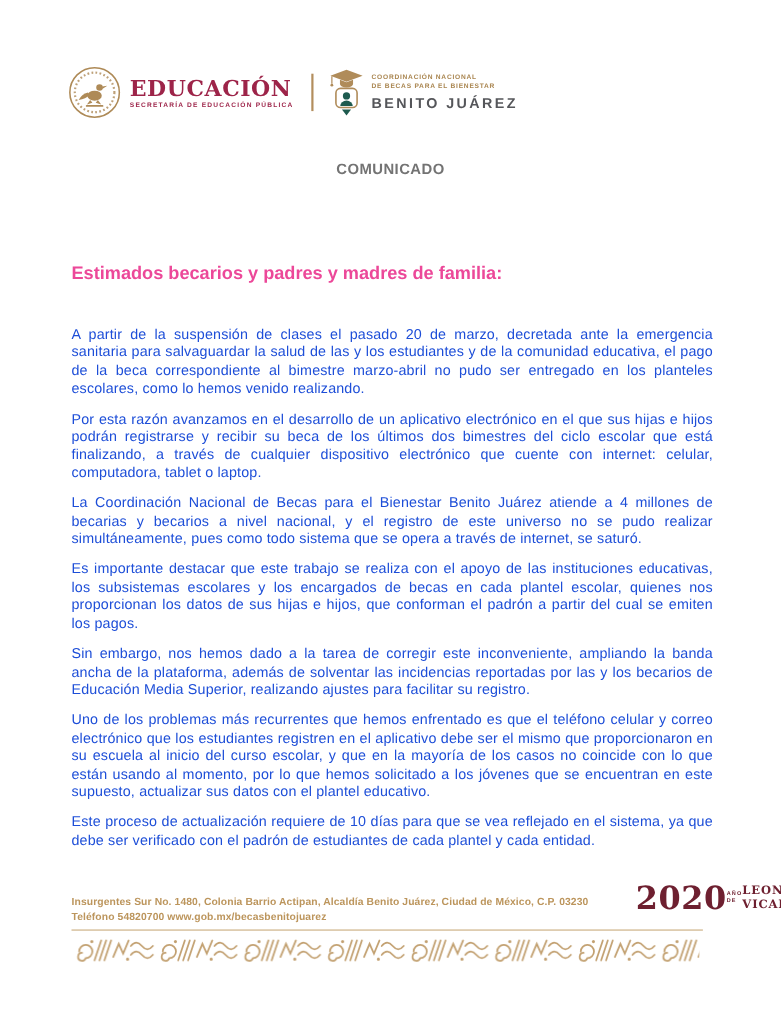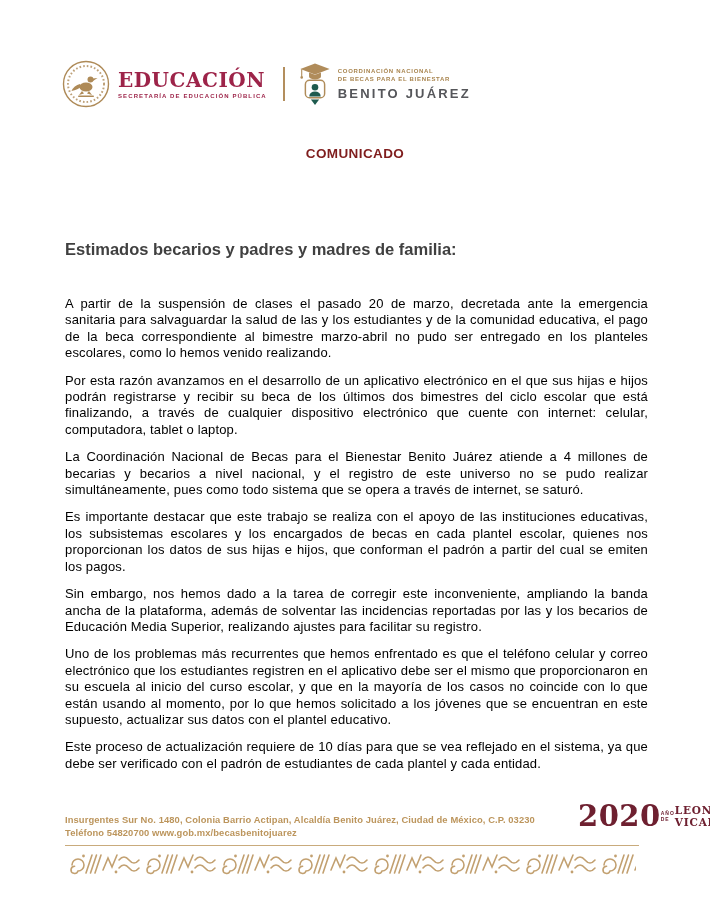--- a/index.html
+++ b/index.html
@@ -15,27 +15,27 @@
     font-size:20px;letter-spacing:.5px;color:#9D2449;line-height:22px;}
   .sep-sub{font-size:6px;font-weight:bold;letter-spacing:1.1px;color:#9D2449;margin-top:2px;}
   .header-divider{width:2px;height:34px;background:#B38E5D;margin:0 14px 0 16px;}
   .bj-logo{display:flex;align-items:center;}
   .bj-icon{width:32px;height:44px;flex:0 0 auto;}
   .bj-text{margin-left:7px;}
   .bj-org{font-size:6px;font-weight:bold;letter-spacing:.7px;color:#A9854F;line-height:8px;}
   .bj-name{font-size:13px;font-weight:bold;letter-spacing:2.2px;color:#55565A;margin-top:3px;text-align:center;}
   
   .kicker{position:absolute;top:146px;left:0;width:710px;text-align:center;
-    font-size:13.5px;font-weight:bold;letter-spacing:.4px;color:#7f1d1d;}
+    font-size:13.5px;font-weight:bold;letter-spacing:.4px;color:#737373;}
   .dateline{position:absolute;top:192px;right:62px;font-size:13px;color:#3F3F3F;}
-  .salutation{position:absolute;top:240px;left:65px;font-size:16.5px;font-weight:bold;color:#404040;}
+  .salutation{position:absolute;top:240px;left:65px;font-size:16.5px;font-weight:bold;color:#ec4899;}
   .body-copy{position:absolute;top:296px;left:65px;width:583px;}
   .body-copy p{
     margin:0 0 11px 0;font-size:13px;line-height:16.4px;letter-spacing:.15px;
-    color:#000000;text-align:justify;
+    color:#1d4ed8;text-align:justify;
   }
   
   .footer-address{position:absolute;left:65px;top:813px;font-size:9.4px;font-weight:bold;
     color:#BC955C;line-height:13px;letter-spacing:.1px;}
   .footer-line{position:absolute;left:65px;top:845px;width:574px;height:1px;background:#C9AB7C;}
   .greca-band{position:absolute;left:65px;top:851px;width:571px;height:26px;}
   .year-emblem{position:absolute;left:578px;top:784px;width:96px;
     display:flex;flex-direction:row;align-items:center;text-align:left;}
   .portrait{width:60px;height:62px;}
   .year-big{font-family:"DejaVu Serif","Liberation Serif",serif;font-weight:bold;

